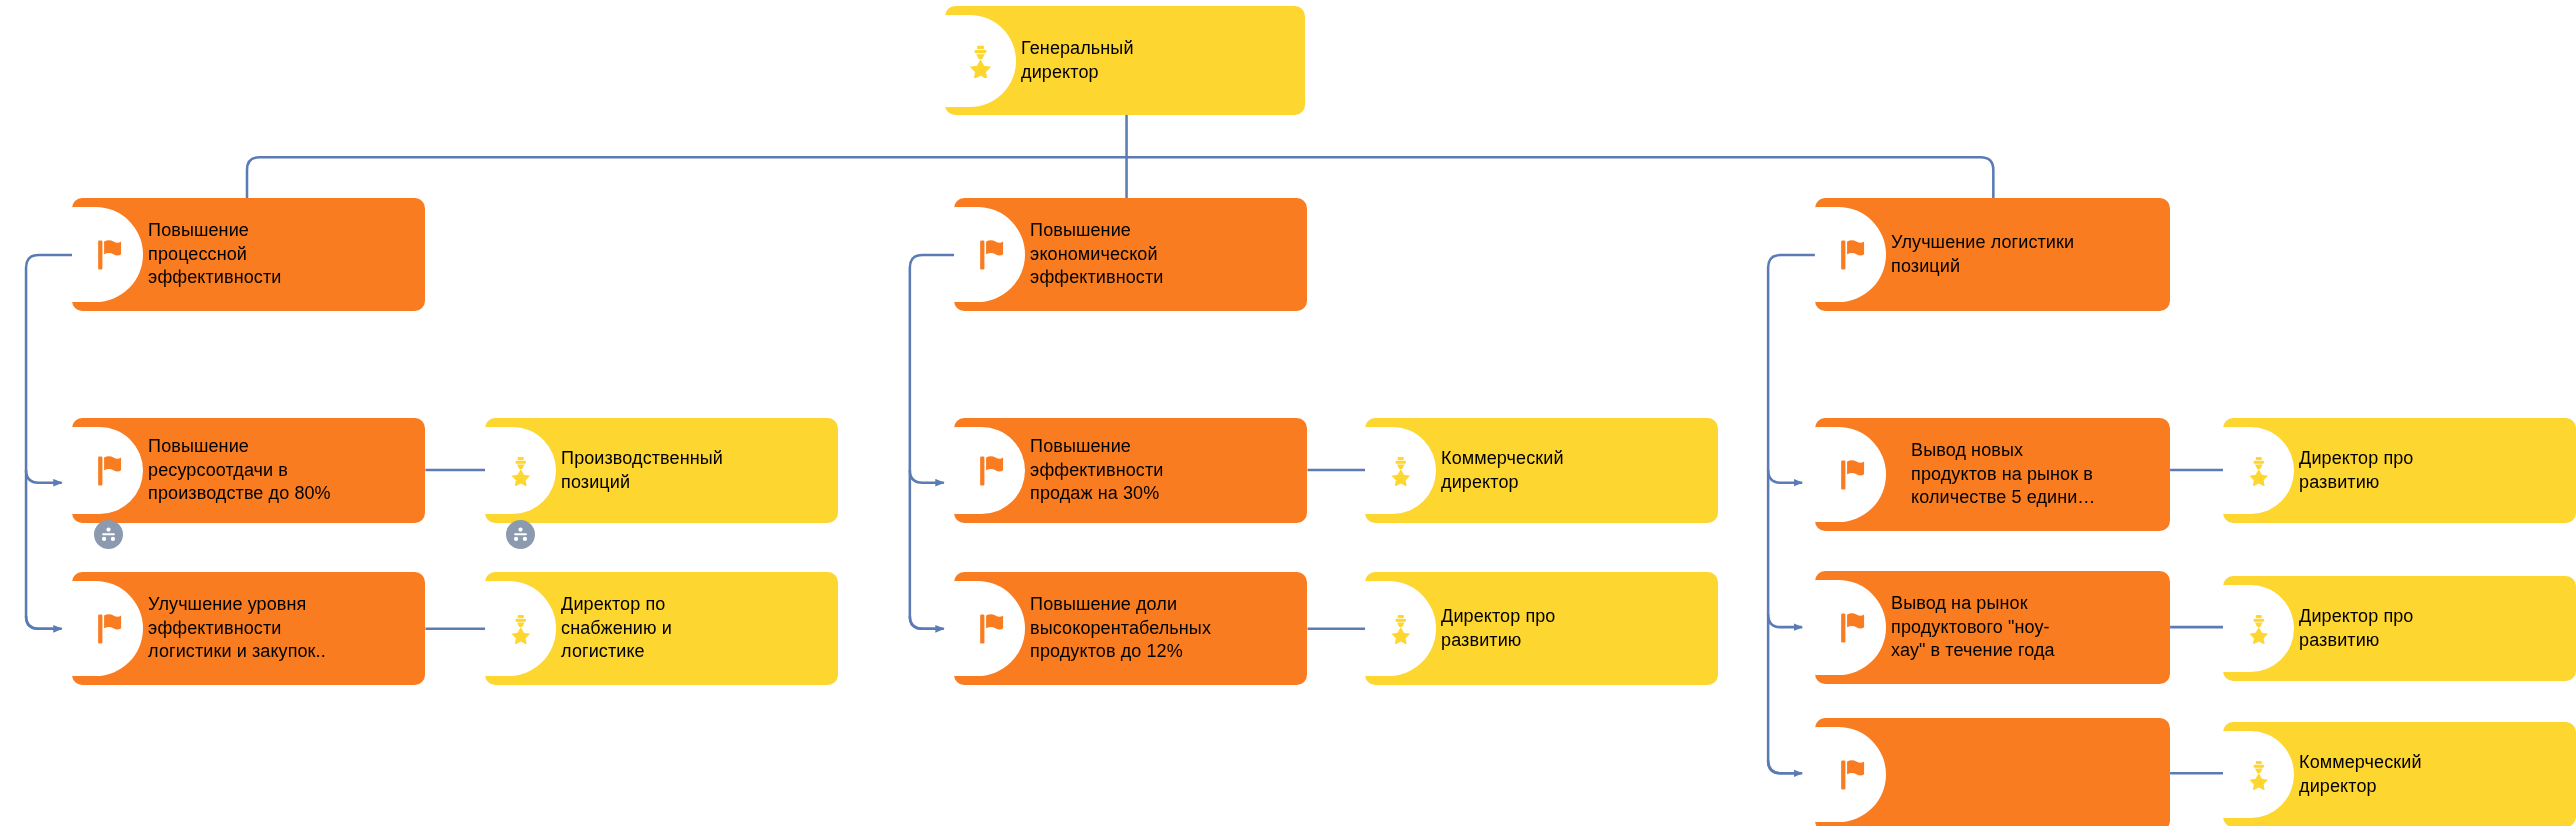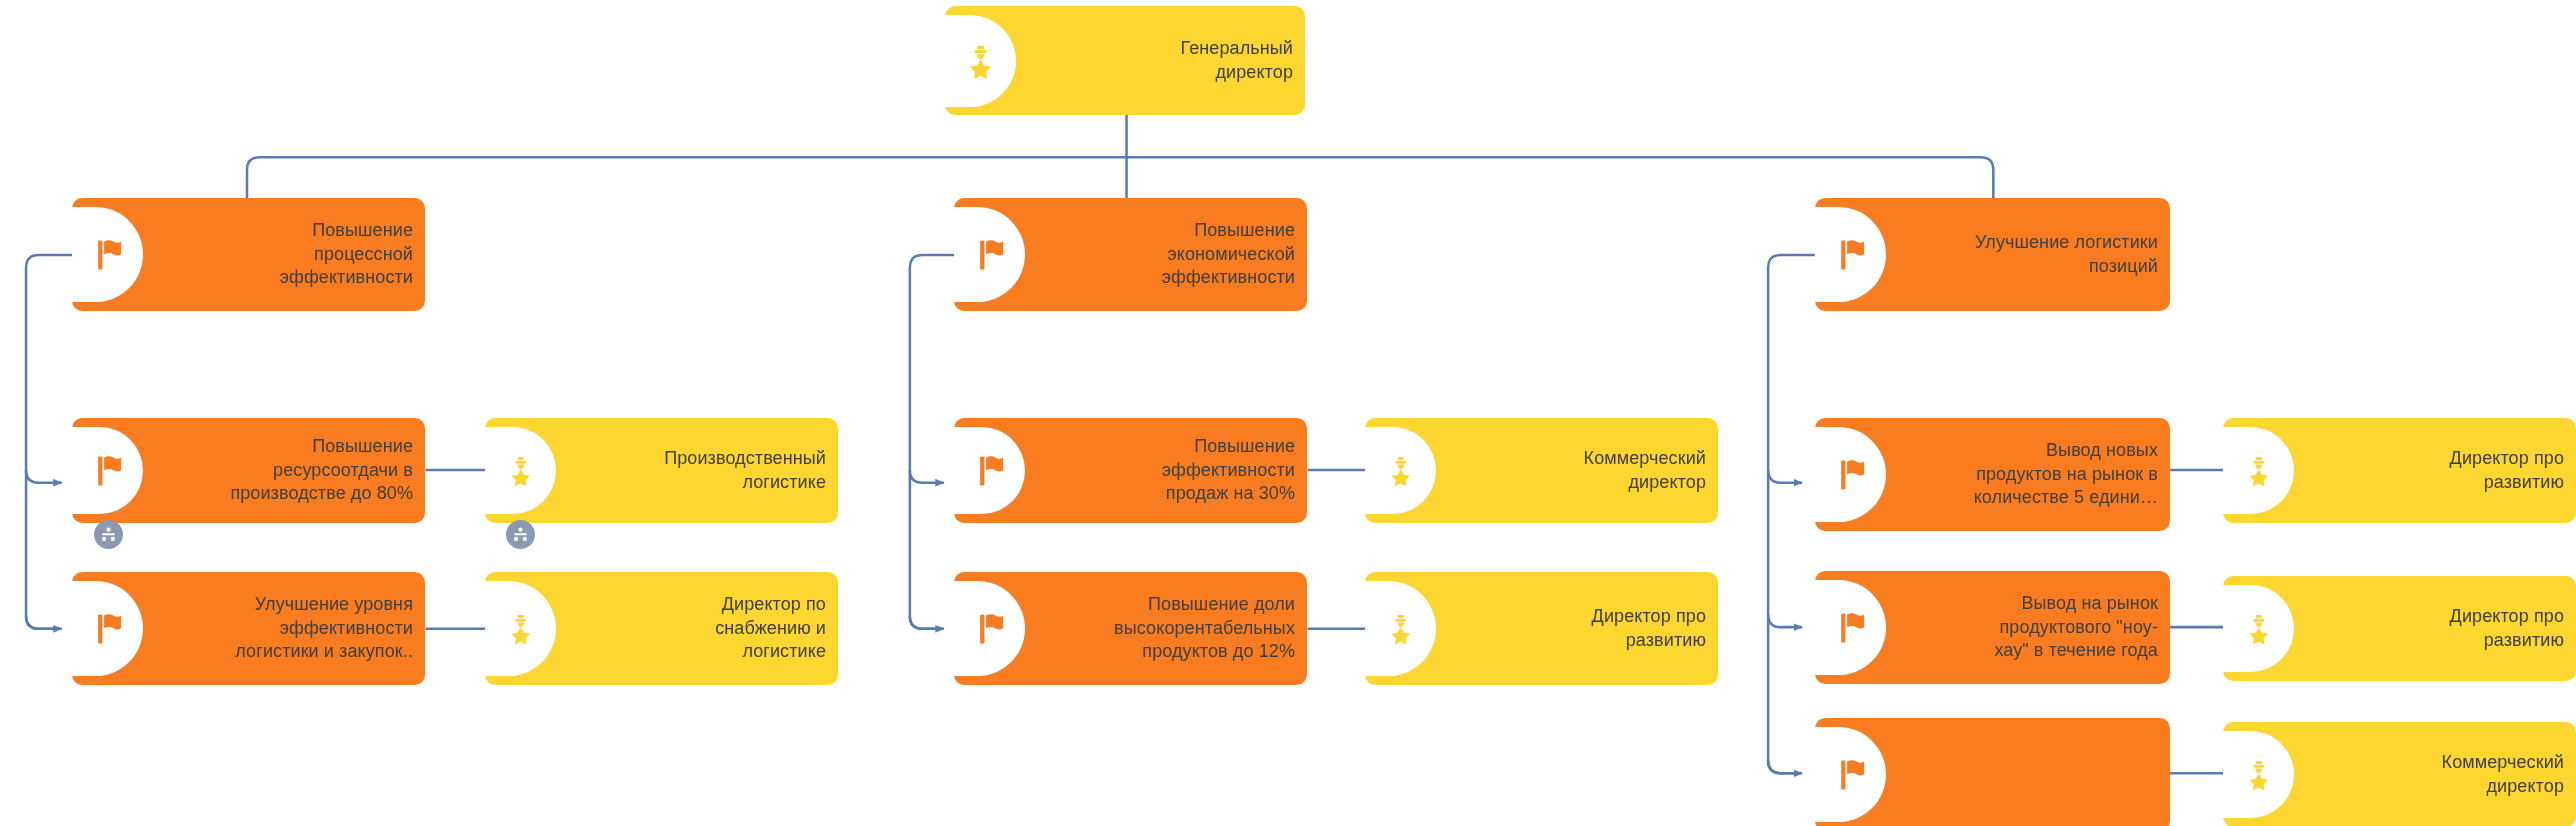--- a/index.html
+++ b/index.html
@@ -30,22 +30,22 @@
     width:71px;
     background:#ffffff;
     border-top-right-radius:849px;
     border-bottom-right-radius:849px;
     display:flex;align-items:center;justify-content:center;
   }
   .iconplate svg{display:block;}
 
   .nodelabel{
     flex:1 1 auto;
-    color:#404040;
-    text-align:right;
+    color:#000000;
+    text-align:left;
     line-height:1.30;
     padding:0 12px 0 5.1px;
     font-size:18px;
     letter-spacing:0.1px;
     white-space:pre-line;
   }
   .node.role .nodelabel{font-size:18px;}
 
   
   .groupbadge{
@@ -162,21 +162,21 @@
   <div class="node role" style="left:485px;top:418px;width:353px;height:105px;">
     <div class="iconplate" style="height:87px;">
       <svg width="25.5" height="31" viewBox="0 0 34 40">
         <rect x="13" y="2" width="8" height="4" rx="1" fill="#FDD630"></rect>
         <rect x="10" y="7" width="14" height="4" rx="1.5" fill="#FDD630"></rect>
         <path d="M12 12 h10 l-3 6 h-4 z" fill="#FDD630"></path>
         <path d="M17 18 l4.2 7.6 8.4 1.3 -6.1 6.1 1.5 8.5 -8-4.1 -8 4.1 1.5-8.5 -6.1-6.1 8.4-1.3 z" fill="#FDD630"></path>
       </svg>
     </div>
     <div class="nodelabel">Производственный
-логистике</div>
+позиций</div>
   </div>
 
   <div class="groupbadge" style="left:506px;top:520px;">
     <svg width="17" height="17" viewBox="0 0 20 20">
       <circle cx="10" cy="4.2" r="2.5" fill="#ffffff"></circle>
       <rect x="2.5" y="8.6" width="15" height="2.2" rx="1.1" fill="#ffffff"></rect>
       <circle cx="4.8" cy="15.2" r="2.5" fill="#ffffff"></circle>
       <circle cx="15.2" cy="15.2" r="2.5" fill="#ffffff"></circle>
     </svg>
   </div>
@@ -261,21 +261,21 @@
     <div class="iconplate" style="height:95px;">
       <svg width="29" height="34" viewBox="0 0 34 40">
         <rect x="6" y="3" width="5" height="34" rx="1.5" fill="#F97C20"></rect>
         <path d="M13 4 q6 -3 11 0 q5 3 9 0 v15 q-4 3 -9 0 q-5 -3 -11 0 z" fill="#F97C20"></path>
       </svg>
     </div>
     <div class="nodelabel">Улучшение логистики
 позиций</div>
   </div>
 
-  <div class="node goal" style="left:1815px;top:418px;width:355px;height:113px;">
+  <div class="node goal" style="left:1815px;top:418px;width:355px;height:113px;gap:20px;">
     <div class="iconplate" style="height:95px;">
       <svg width="29" height="34" viewBox="0 0 34 40">
         <rect x="6" y="3" width="5" height="34" rx="1.5" fill="#F97C20"></rect>
         <path d="M13 4 q6 -3 11 0 q5 3 9 0 v15 q-4 3 -9 0 q-5 -3 -11 0 z" fill="#F97C20"></path>
       </svg>
     </div>
     <div class="nodelabel">Вывод новых
 продуктов на рынок в
 количестве 5 едини…</div>
   </div>

